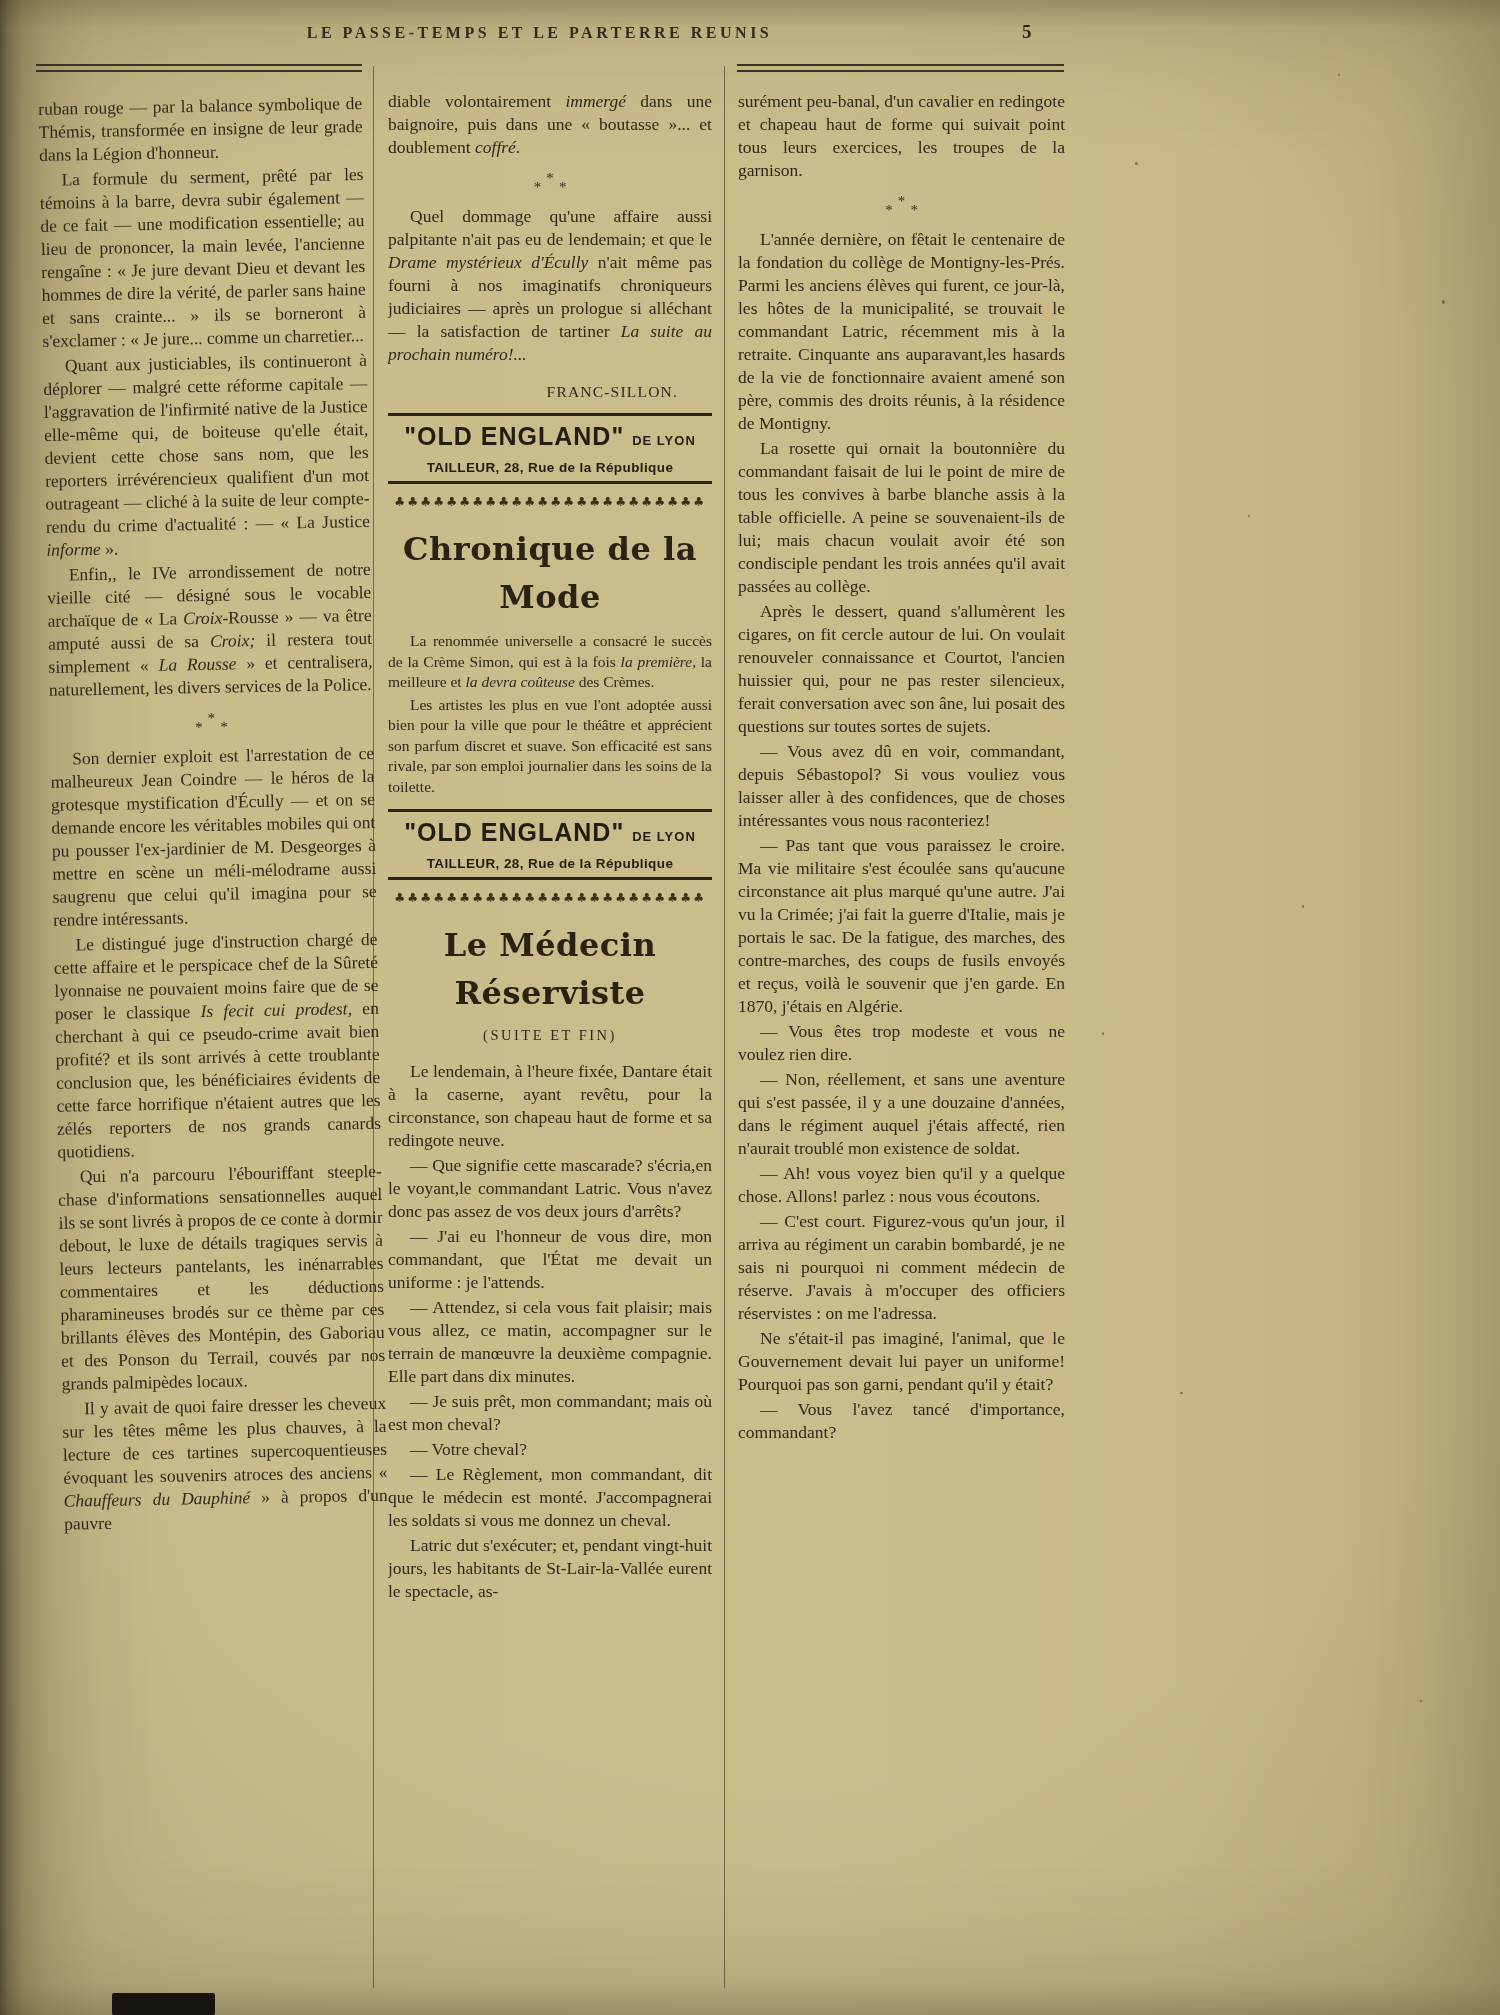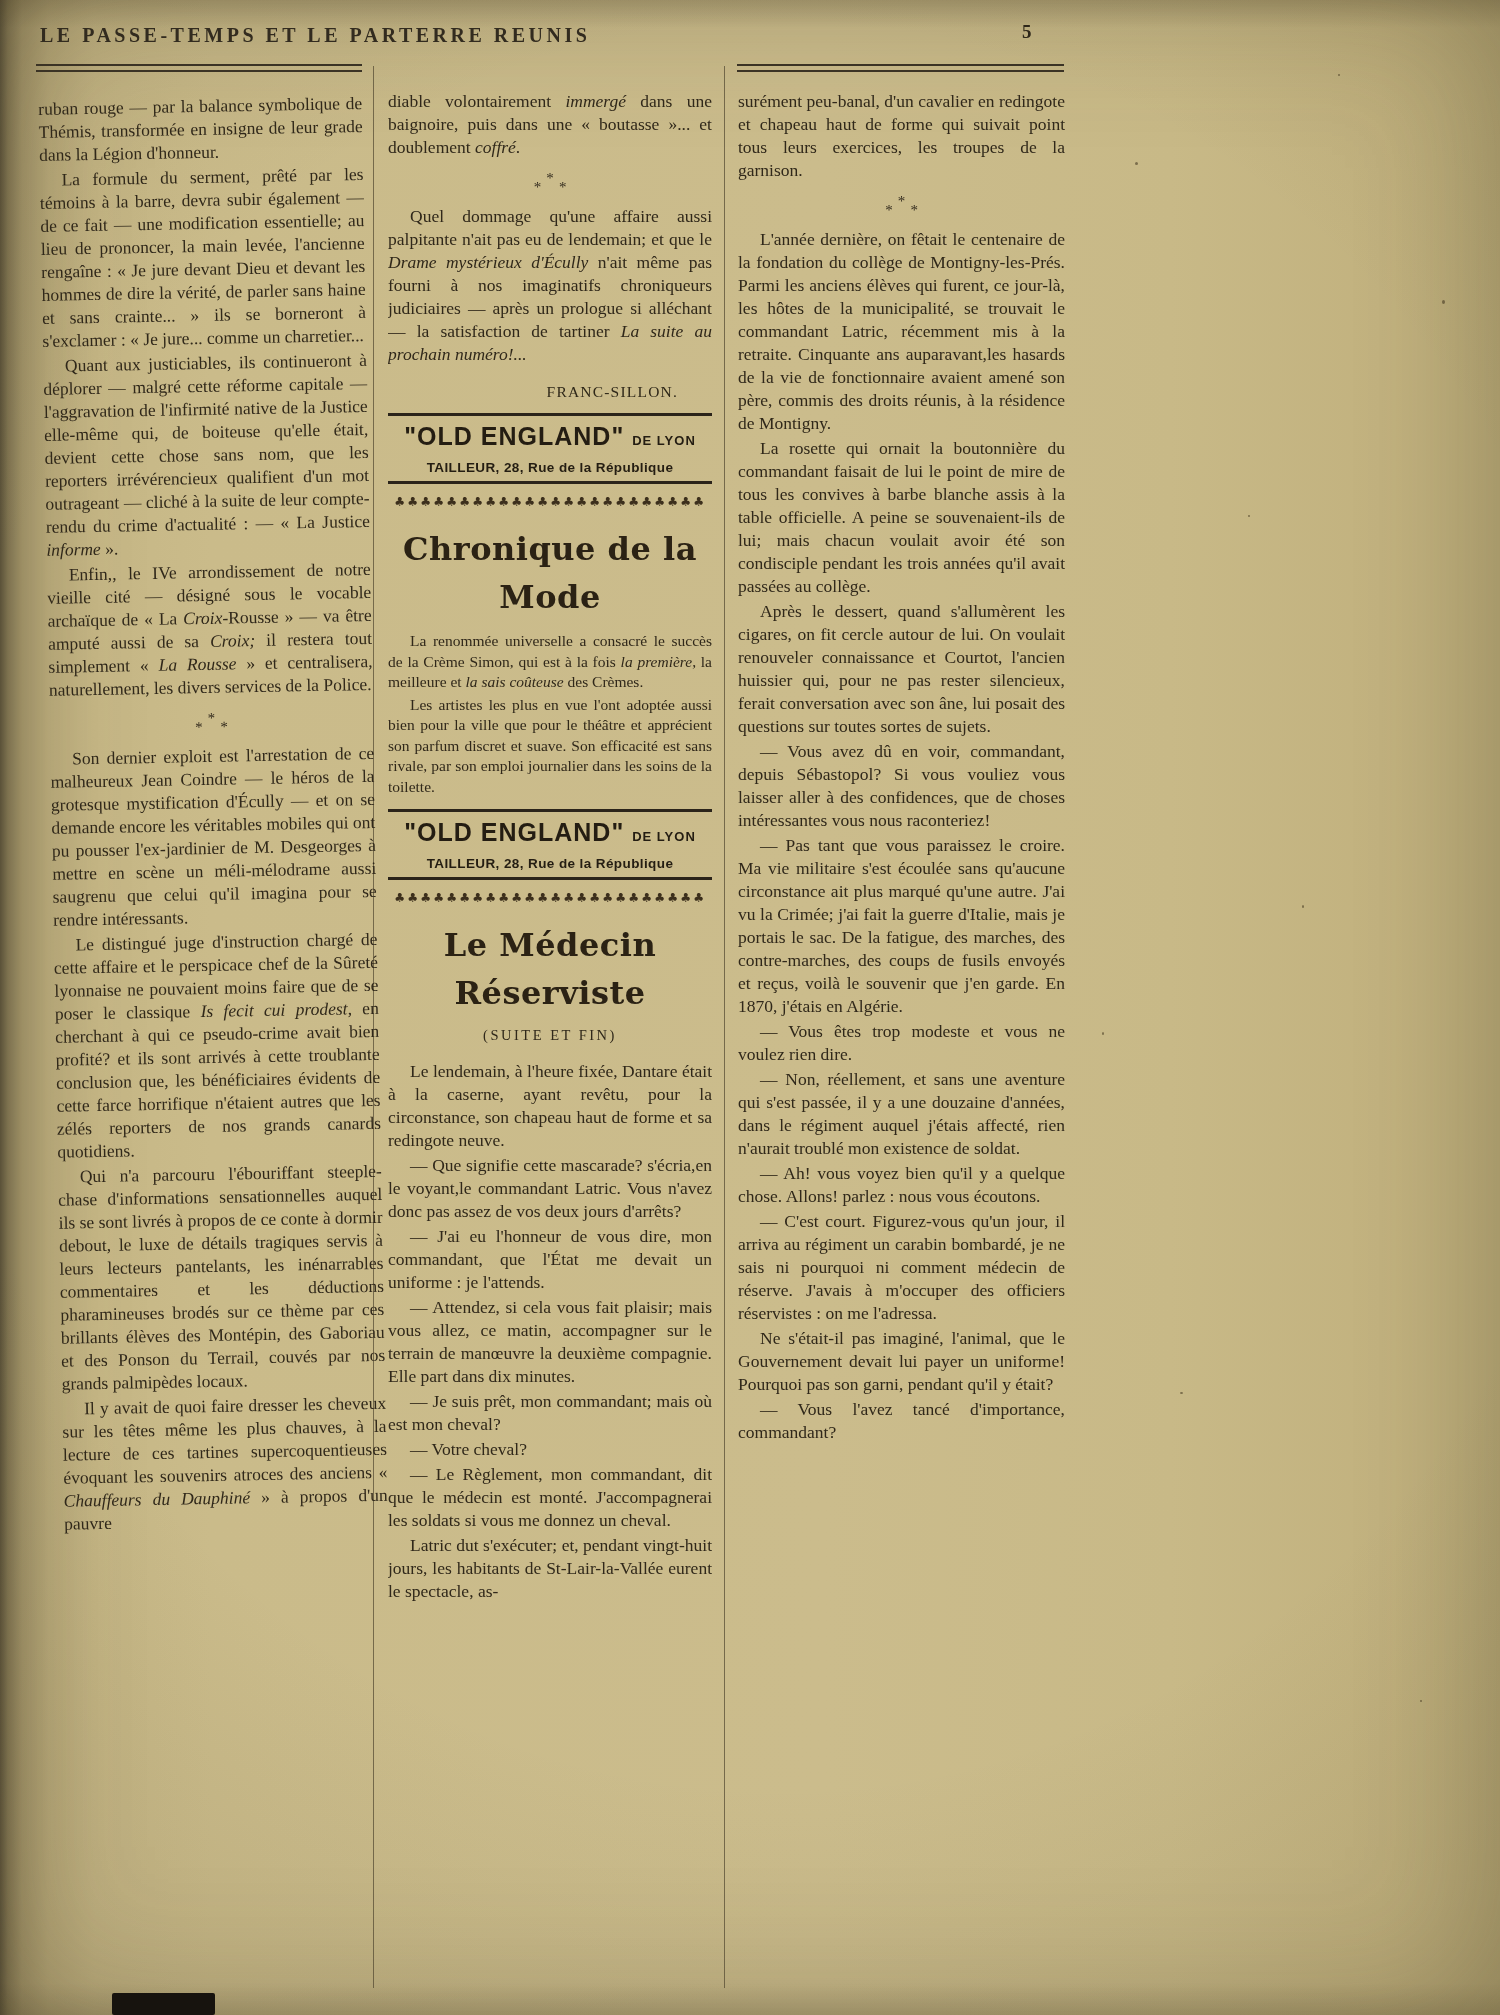--- a/index.html
+++ b/index.html
@@ -14,22 +14,22 @@
     font-family:"Liberation Serif","DejaVu Serif",serif;
     color:#30281a;
   }
   .page{position:absolute;inset:0;}
   .page::before{
     content:'';position:absolute;inset:0;pointer-events:none;
     background:radial-gradient(95% 75% at 52% 45%, transparent 58%, rgba(78,66,38,0.16) 100%);
     box-shadow:inset 0 0 140px rgba(70,58,34,0.30);
   }
   .masthead{
-    position:absolute;top:24px;left:40px;width:1045px;text-align:left;
-    font-size:20px;font-weight:bold;letter-spacing:3.5px;color:#322b1f;
+    position:absolute;top:24px;left:17px;width:1045px;text-align:center;
+    font-size:16px;font-weight:bold;letter-spacing:3.5px;color:#322b1f;
   }
   .page-number{position:absolute;top:21px;left:1022px;font-size:19px;font-weight:bold;color:#2e2719;}
   .rule-double{position:absolute;height:4px;border-top:2px solid #3b3325;border-bottom:2px solid #3b3325;}
   .rule-left{top:64px;left:36px;width:326px;}
   .rule-right{top:64px;left:737px;width:327px;}
   .colrule{position:absolute;top:66px;height:1922px;width:1px;background:#50462f;opacity:.7;}
   .colrule-1{left:373px;}
   .colrule-2{left:724px;}
   .column{position:absolute;top:90px;max-height:1915px;overflow:hidden;}
   #col1{left:38px;width:324px;top:92px;transform:rotate(-1.05deg);transform-origin:100% 0;}
@@ -98,21 +98,21 @@
         <div class="ast-bottom">* *</div>
       </div>
       <p class="para">Quel dommage qu'une affaire aussi palpitante n'ait pas eu de lendemain; et que le <i>Drame mystérieux d'Écully</i> n'ait même pas fourni à nos imaginatifs chroniqueurs judiciaires — après un prologue si alléchant — la satisfaction de tartiner <i>La suite au prochain numéro!...</i></p>
       <div class="signature">FRANC-SILLON.</div>
       <div class="ad">
         <div class="ad-line1"><span class="ad-main">"OLD ENGLAND"</span> <span class="ad-suffix">DE LYON</span></div>
         <div class="ad-line2">TAILLEUR, 28, Rue de la République</div>
       </div>
       <div class="ornaments">♣♣♣♣♣♣♣♣♣♣♣♣♣♣♣♣♣♣♣♣♣♣♣♣</div>
       <h2 class="display-heading">Chronique de la Mode</h2>
-      <p class="para small">La renommée universelle a consacré le succès de la Crème Simon, qui est à la fois <i>la première</i>, la meilleure et <i>la sais coûteuse</i> des Crèmes.</p>
+      <p class="para small">La renommée universelle a consacré le succès de la Crème Simon, qui est à la fois <i>la première</i>, la meilleure et <i>la devra coûteuse</i> des Crèmes.</p>
       <p class="para small">Les artistes les plus en vue l'ont adoptée aussi bien pour la ville que pour le théâtre et apprécient son parfum discret et suave. Son efficacité est sans rivale, par son emploi journalier dans les soins de la toilette.</p>
       <div class="ad">
         <div class="ad-line1"><span class="ad-main">"OLD ENGLAND"</span> <span class="ad-suffix">DE LYON</span></div>
         <div class="ad-line2">TAILLEUR, 28, Rue de la République</div>
       </div>
       <div class="ornaments">♣♣♣♣♣♣♣♣♣♣♣♣♣♣♣♣♣♣♣♣♣♣♣♣</div>
       <h2 class="display-heading">Le Médecin Réserviste</h2>
       <div class="subheading">(SUITE ET FIN)</div>
       <p class="para">Le lendemain, à l'heure fixée, Dantare était à la caserne, ayant revêtu, pour la circonstance, son chapeau haut de forme et sa redingote neuve.</p>
       <p class="para">— Que signifie cette mascarade? s'écria,en le voyant,le commandant Latric. Vous n'avez donc pas assez de vos deux jours d'arrêts?</p>

